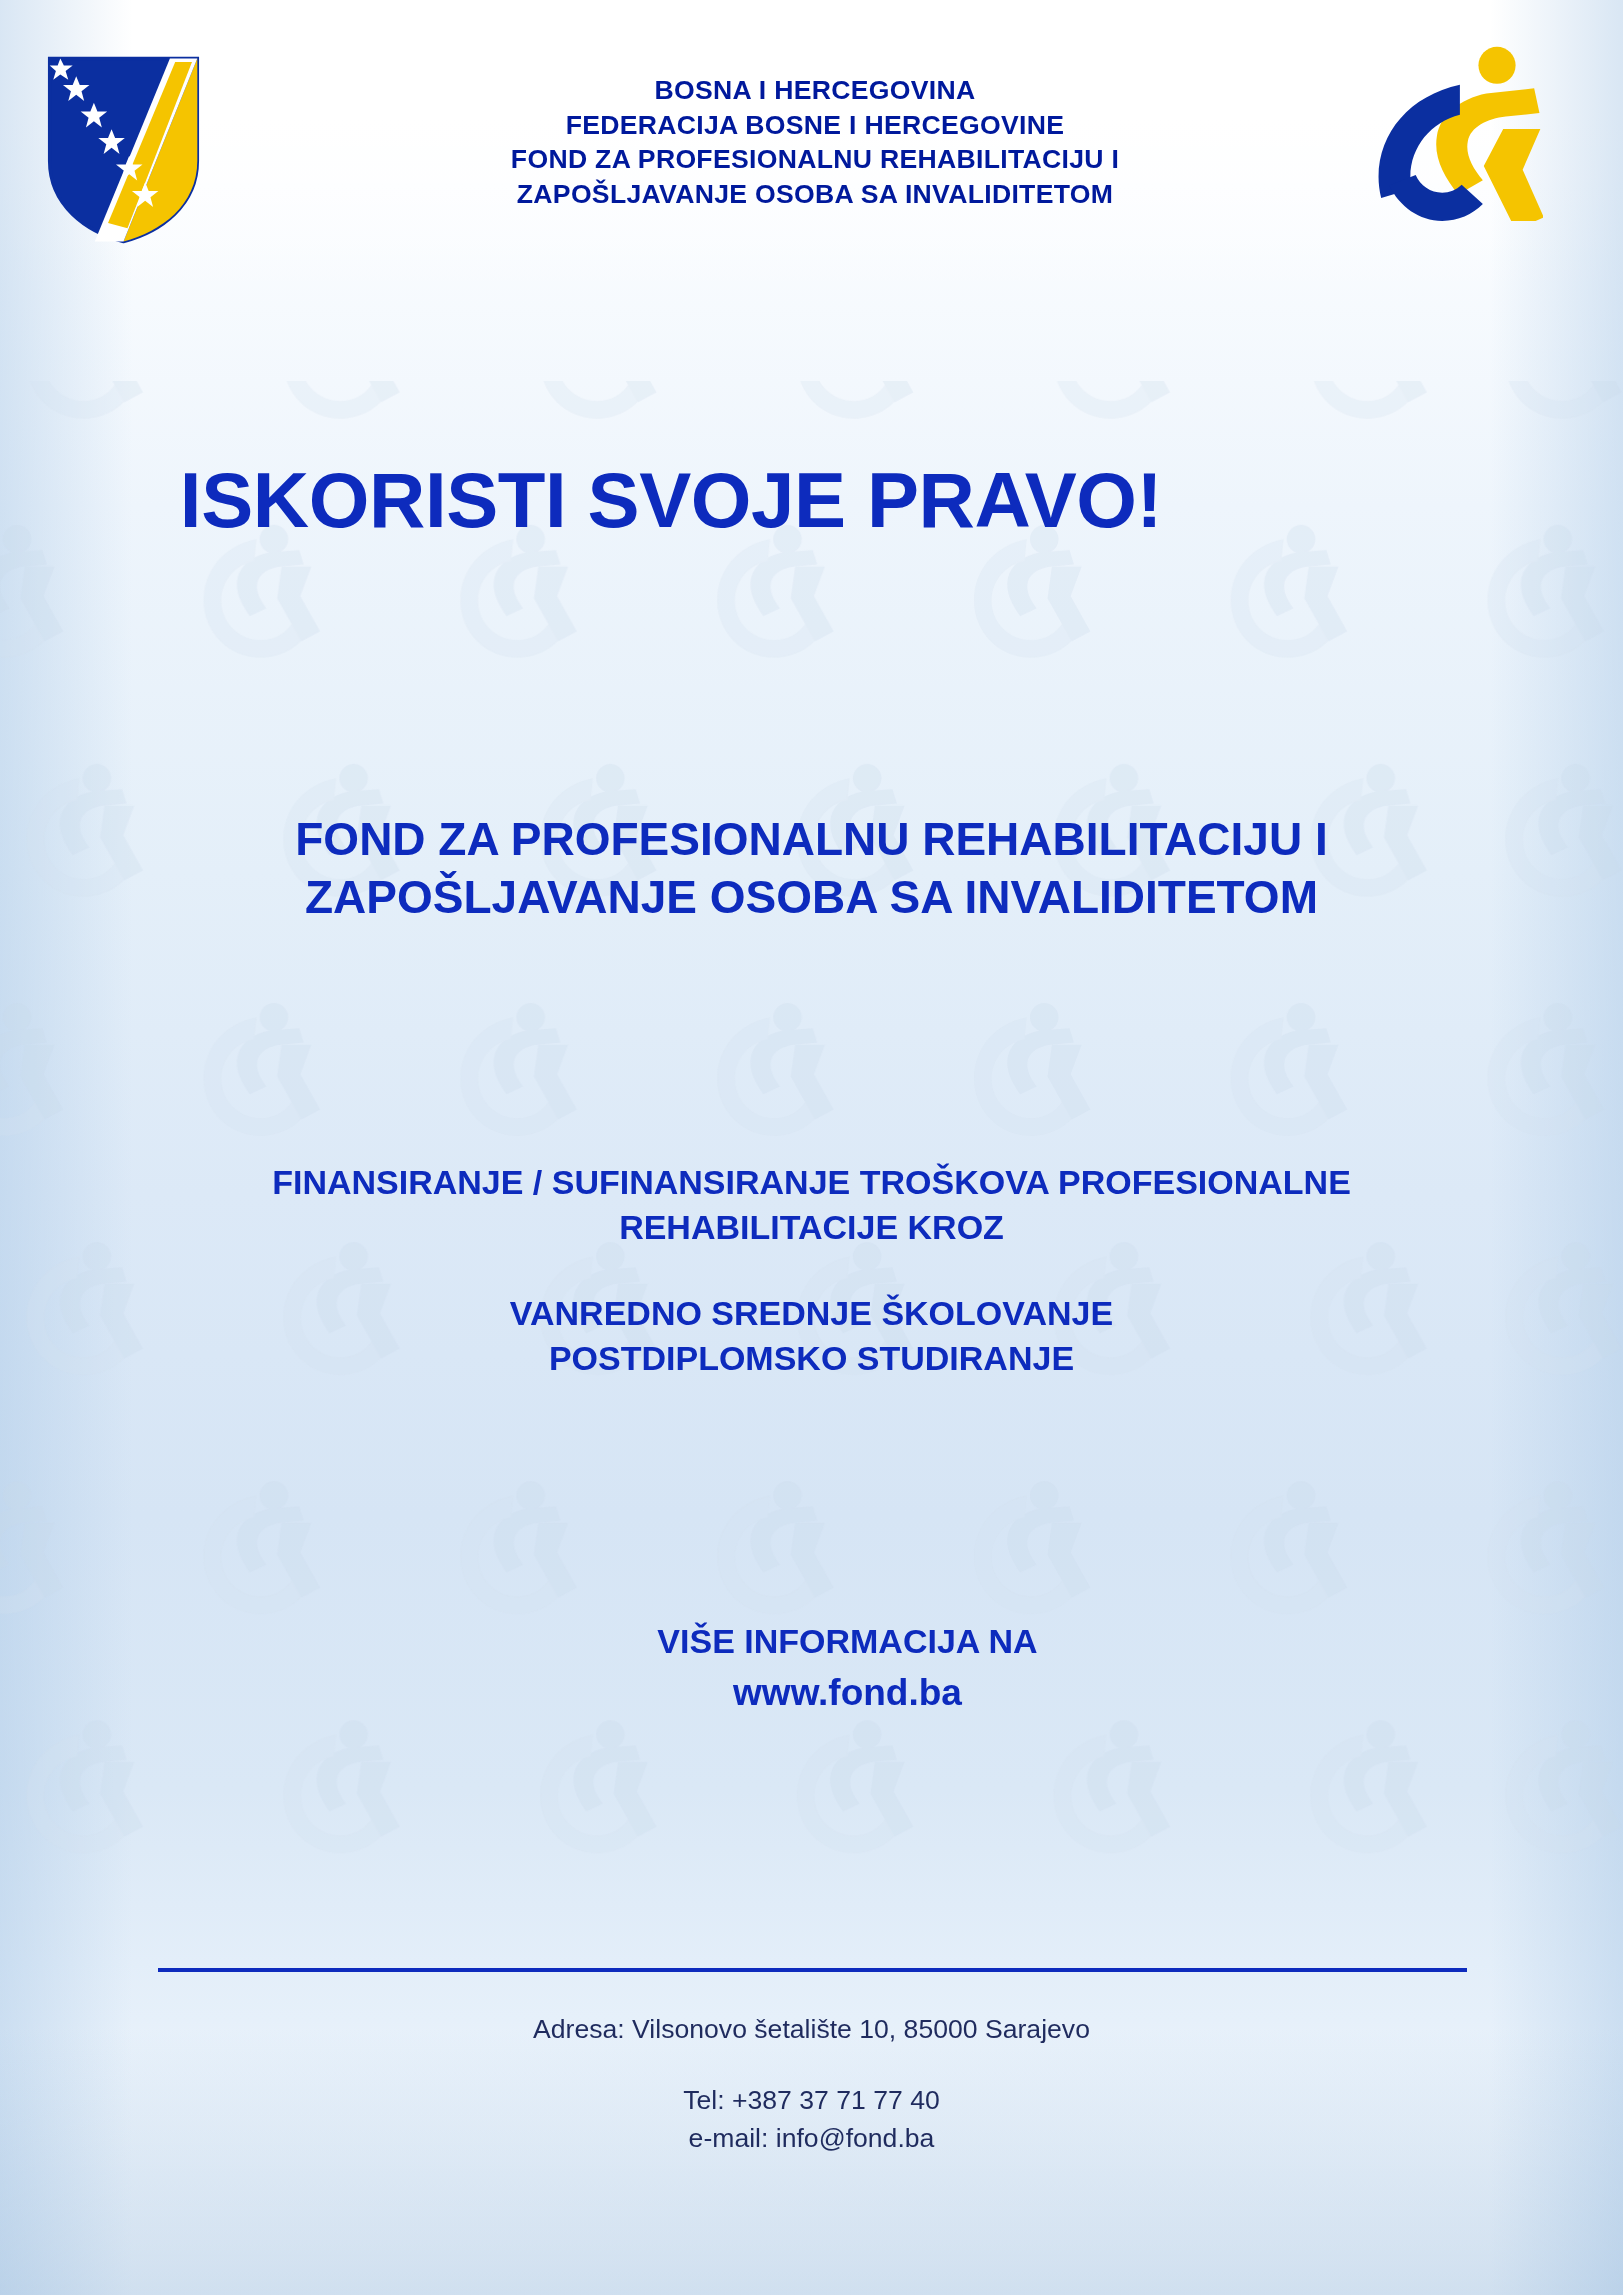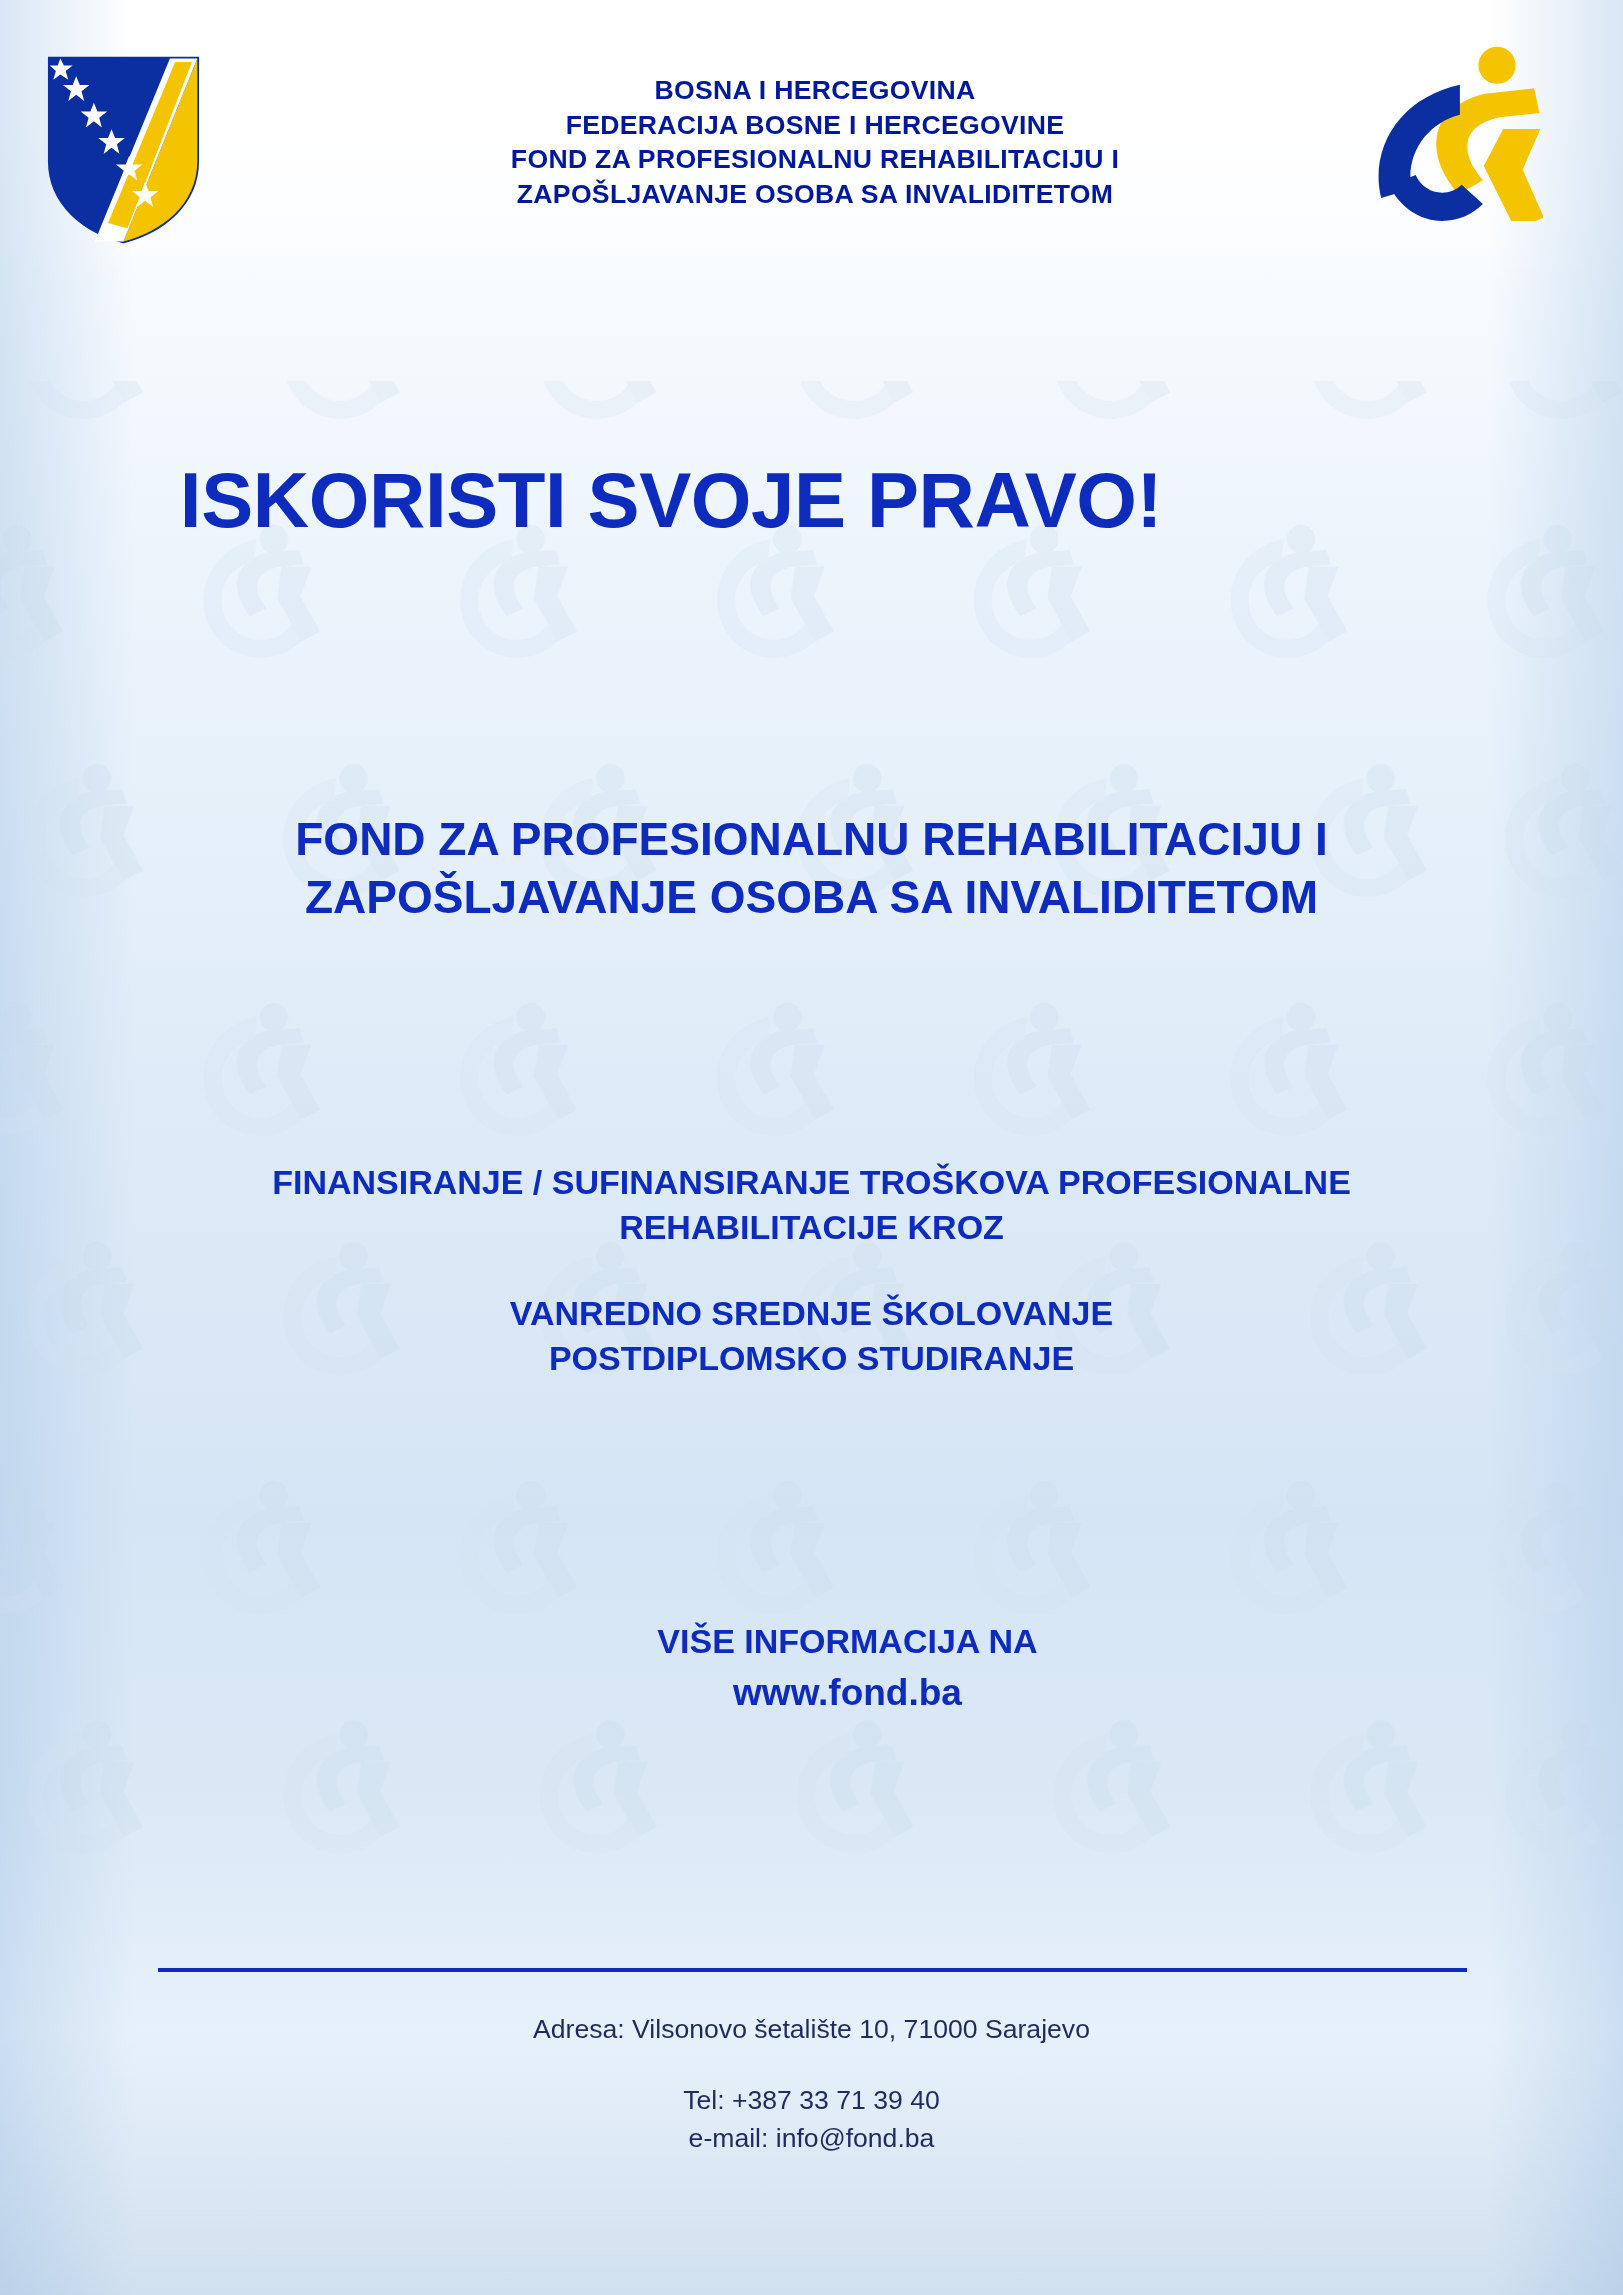--- a/index.html
+++ b/index.html
@@ -337,19 +337,19 @@
   </div>
 
   <div class="more-info">
     <div>VIŠE INFORMACIJA NA</div>
     <div class="url">www.fond.ba</div>
   </div>
 
   <div class="divider"></div>
 
   <div class="footer">
-    <div class="addr">Adresa: Vilsonovo šetalište 10, 71000 Sarajevo</div>
-    <div>Tel: +387 33 71 39 40</div>
+    <div class="addr">Adresa: Vilsonovo šetalište 10, 85000 Sarajevo</div>
+    <div>Tel: +387 37 71 77 40</div>
     <div>e-mail: info@fond.ba</div>
   </div>
 
 </div>
 
 
 </body></html>

